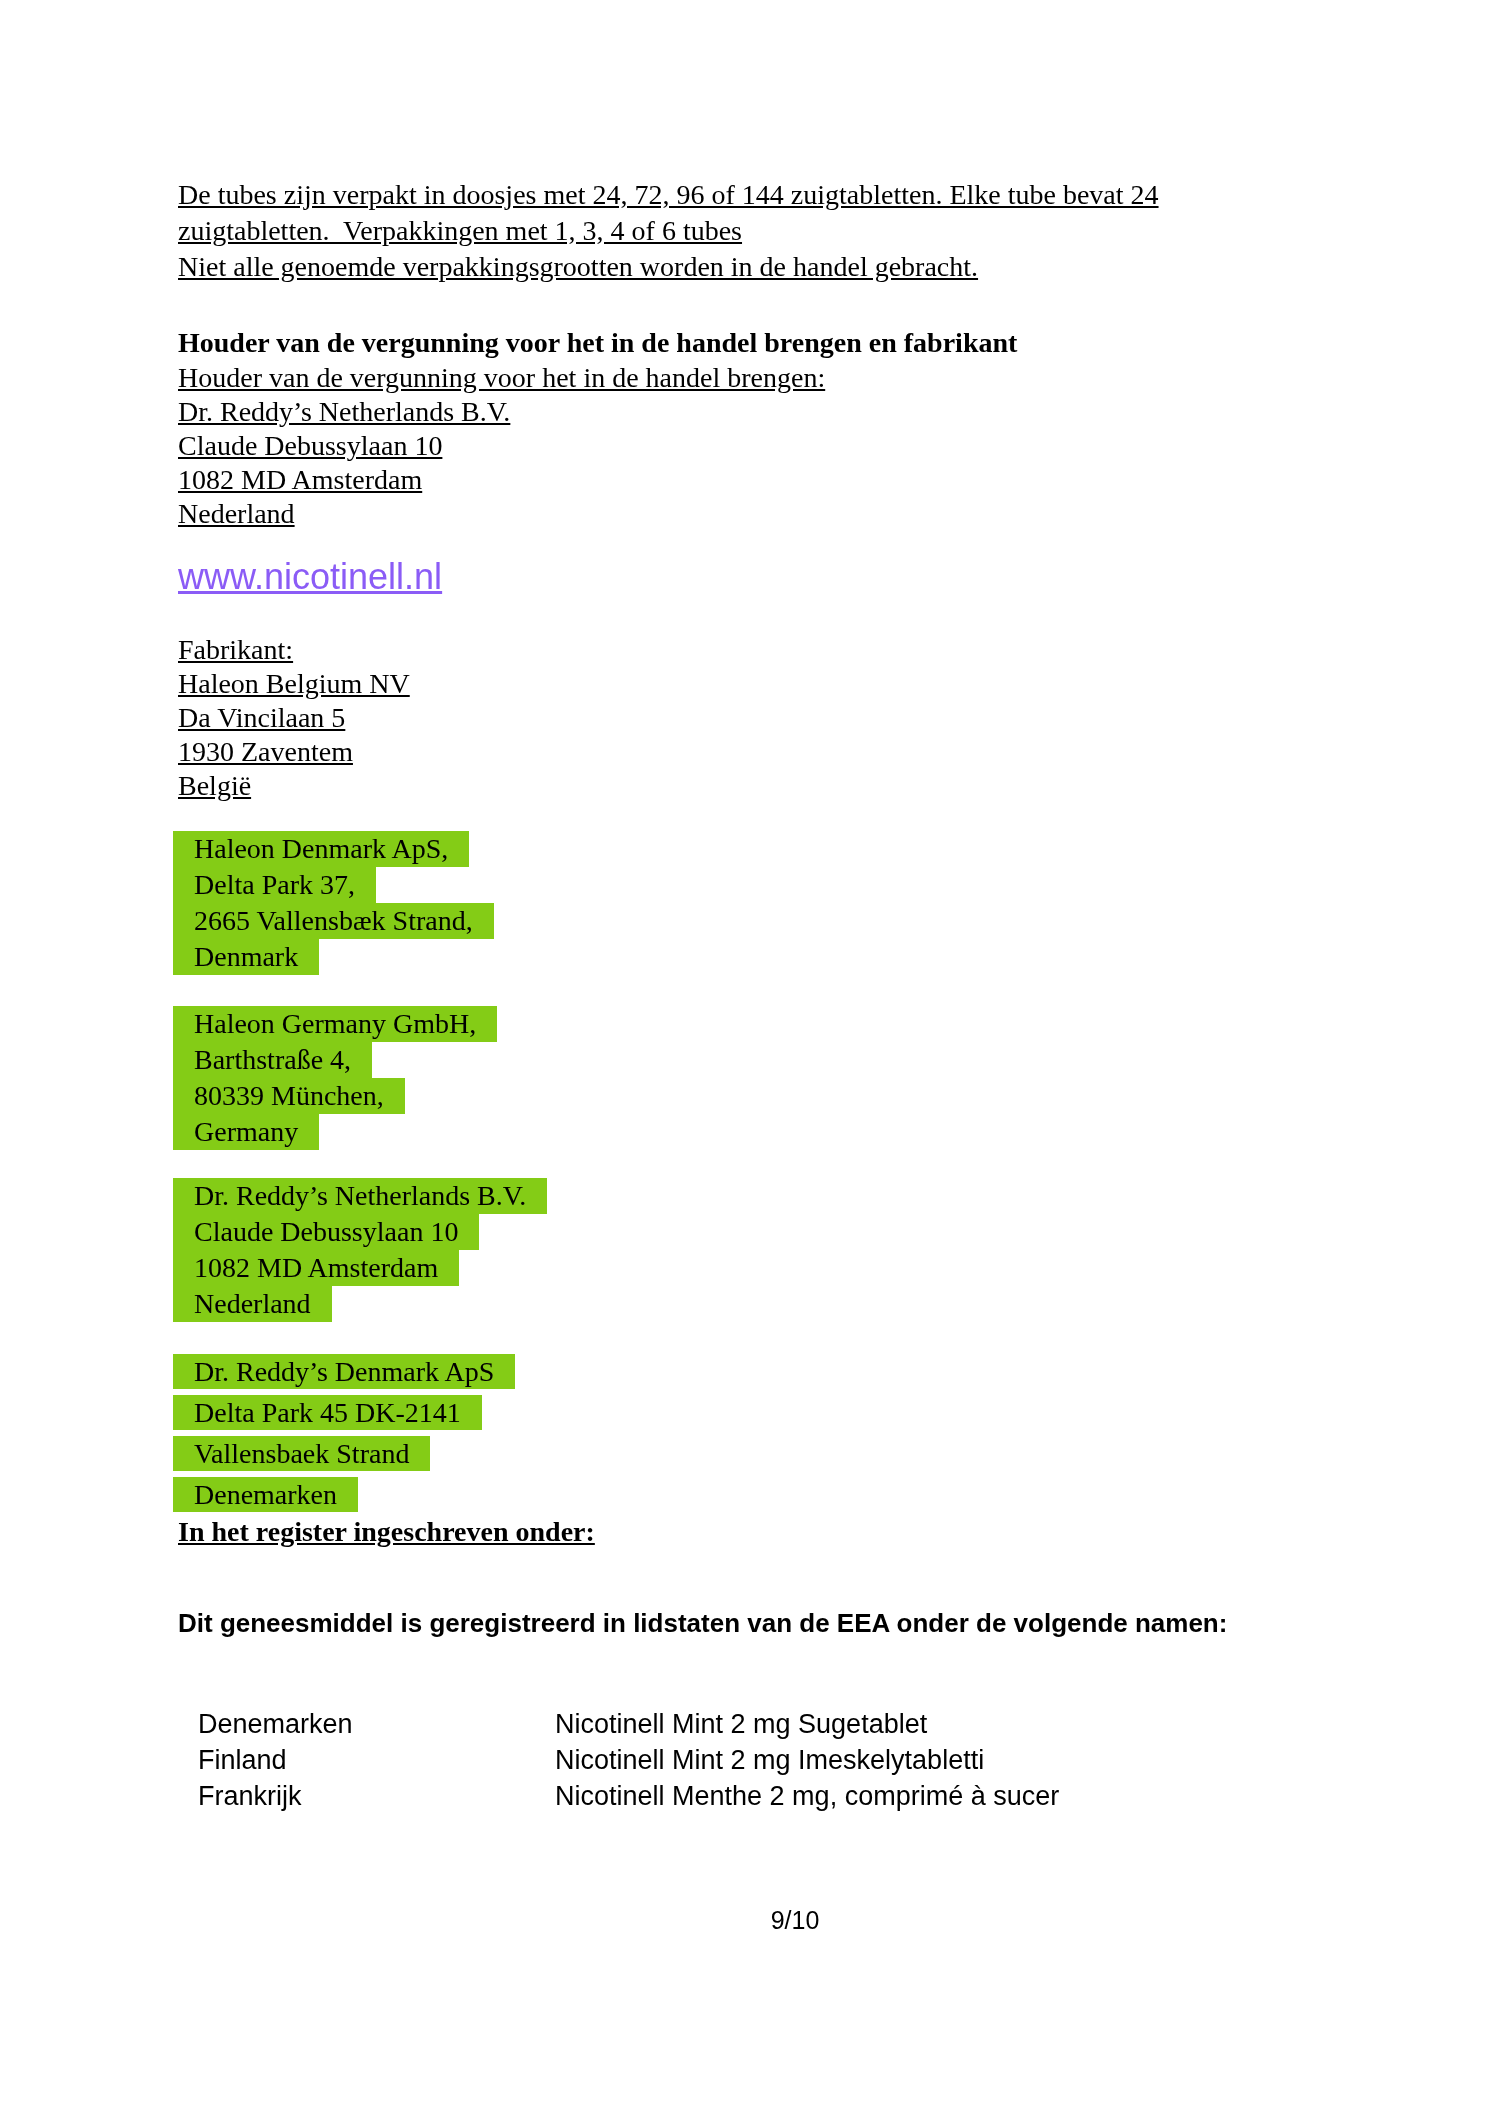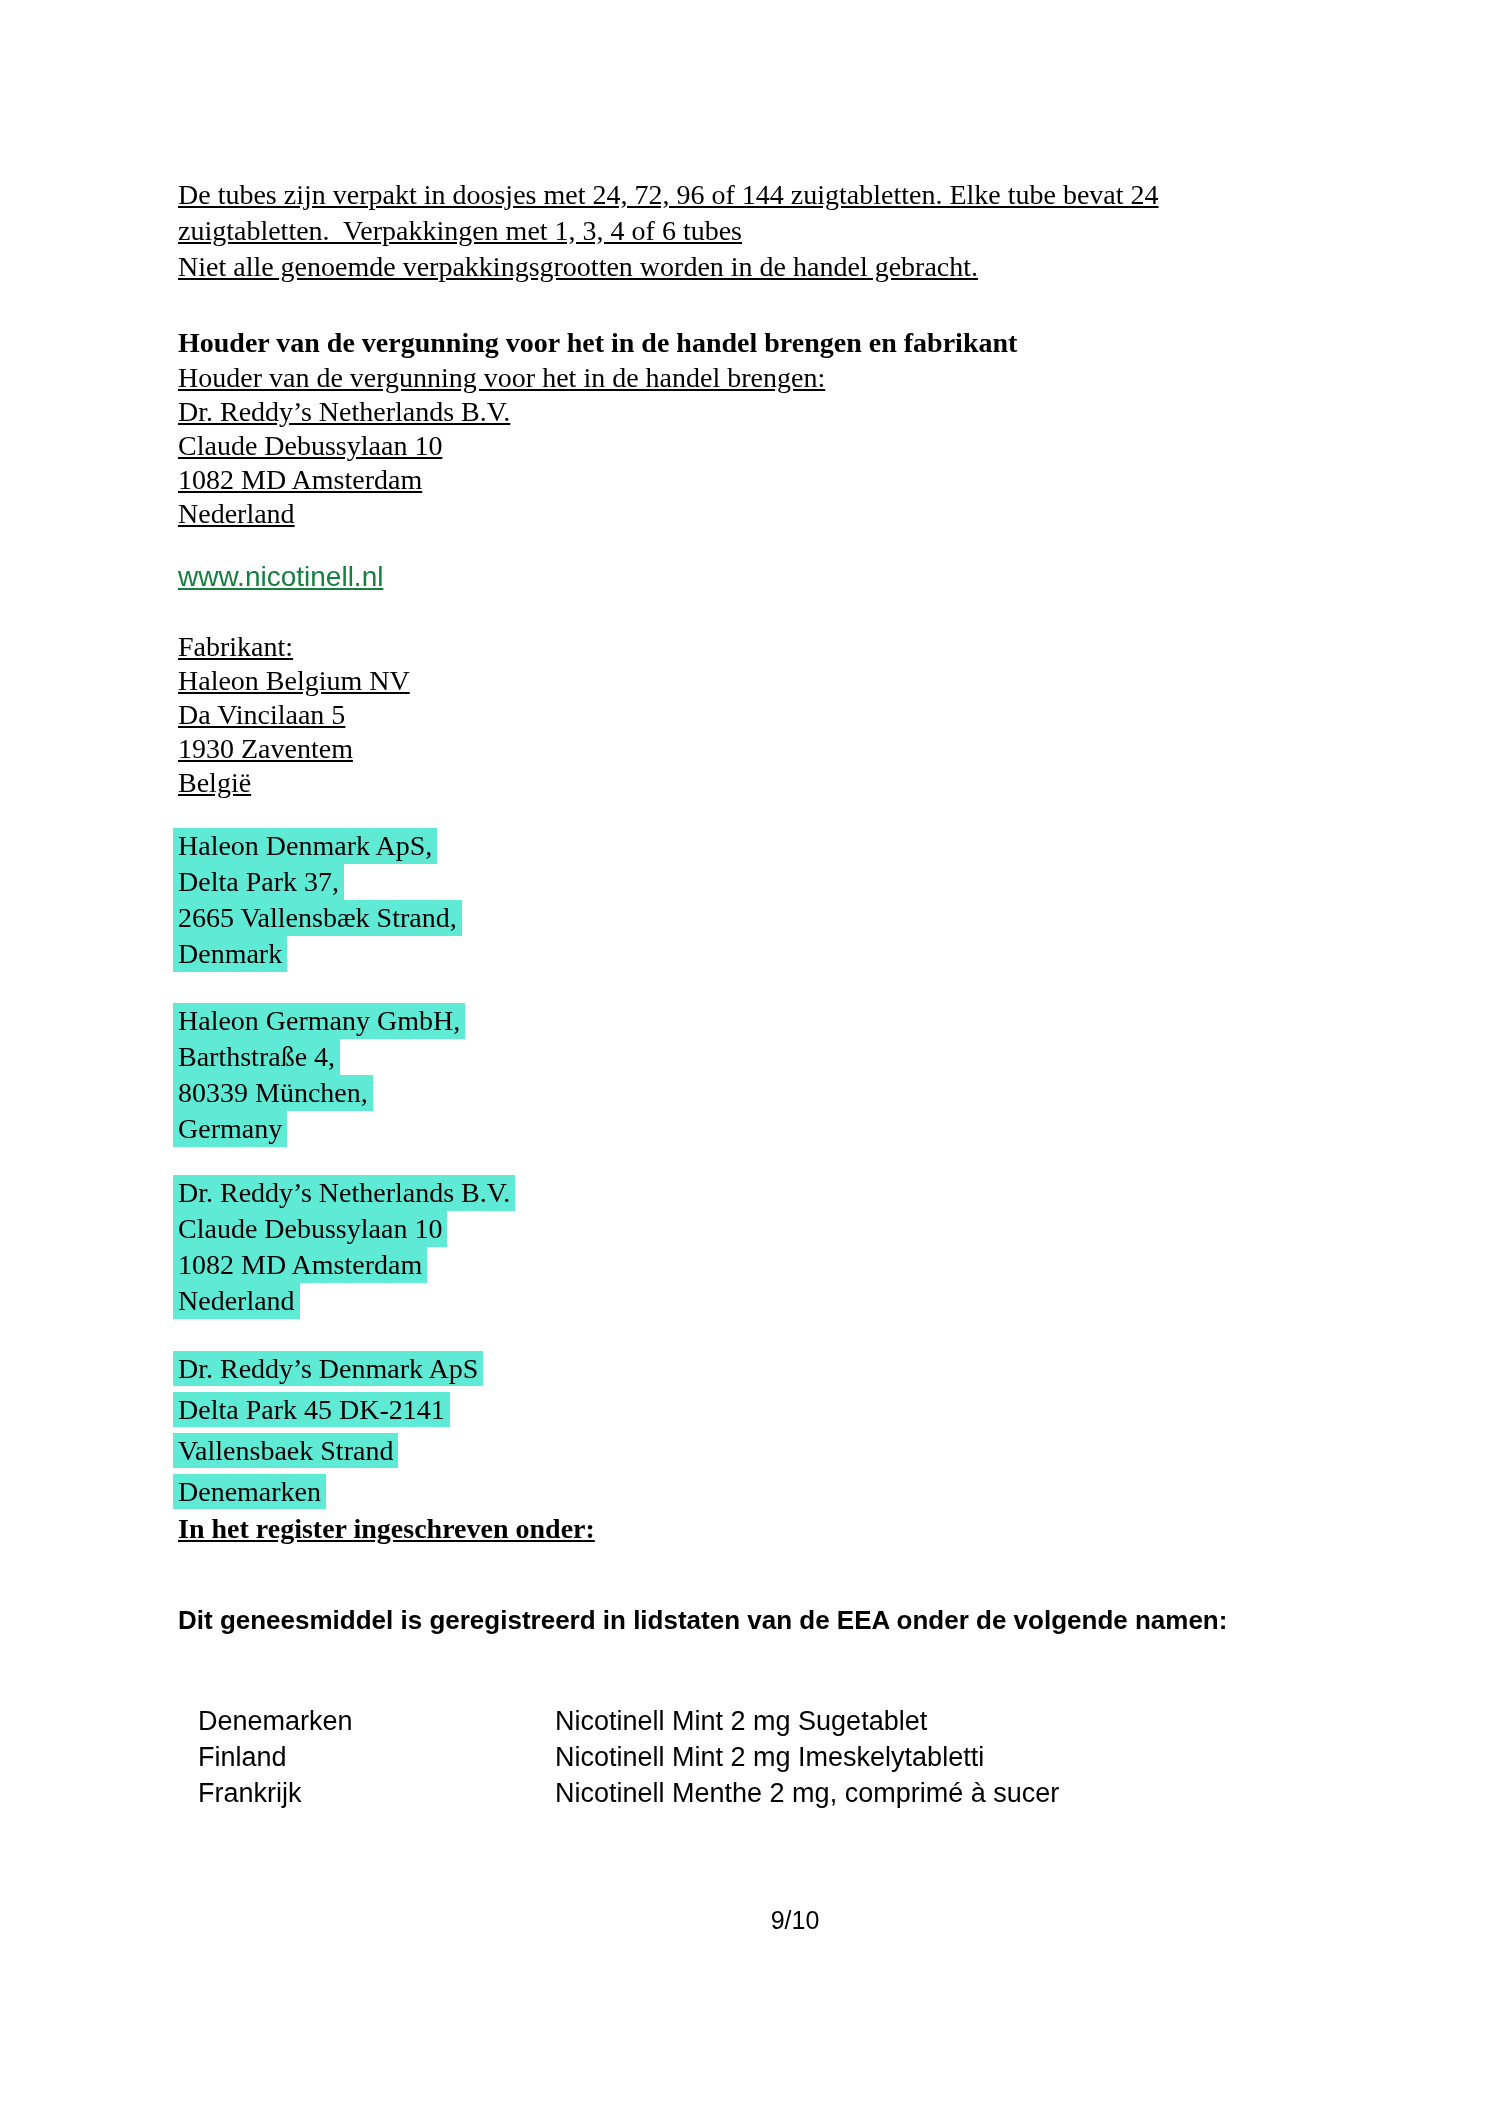--- a/index.html
+++ b/index.html
@@ -26,38 +26,38 @@
 
   
   .serif-bold { font-weight: bold; font-size: 28px; line-height: 36px; }
   .u { text-decoration: underline; }
   .subheading { font-size: 28px; line-height: 34px; }
   .addr .line { font-size: 28px; line-height: 34px; }
 
   .weblink-row { margin-top: 28px; line-height: 36px; }
   .weblink {
     font-family: "Liberation Sans", sans-serif;
-    font-size: 28px;
-    color: #15803d;
+    font-size: 36px;
+    color: #8b5cf6;
     text-decoration: underline;
     cursor: pointer;
   }
   .fabrikant { margin-top: 31px; font-size: 28px; line-height: 34px; }
 
   
   .hl-block .line { font-size: 28px; line-height: 36px; }
   .hl-block { margin-top: 28px; }
   .hl-block.gap31 { margin-top: 31px; }
   .hl-block.gap29 { margin-top: 29px; }
   .hl-block.wide .line { line-height: 41px; }
   .hl-span {
     display: inline-block;
-    background: #5eead4;
+    background: #84cc16;
     line-height: 36px;
-    padding: 0 5px;
+    padding: 0 21px;
     margin-left: -5px;
   }
   .hl-block.wide .hl-span { line-height: 35px; }
 
   .register { }
   .register .line { font-size: 28px; line-height: 34px; }
 
   .eea-heading {
     margin-top: 56px;
     font-family: "Liberation Sans", sans-serif;

